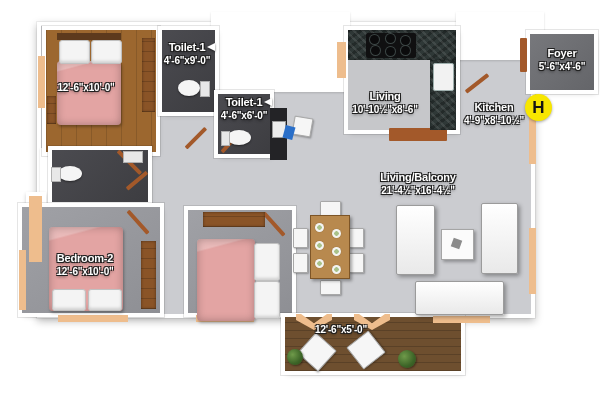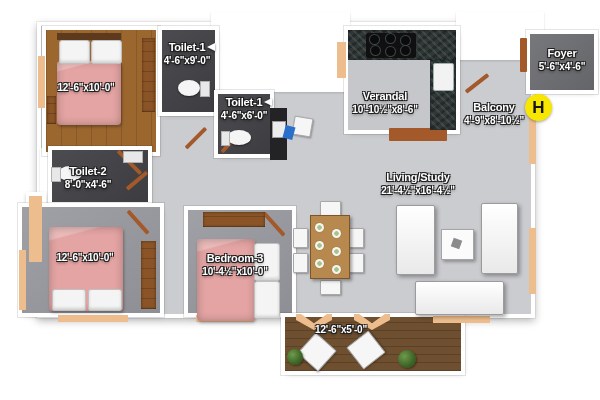--- a/index.html
+++ b/index.html
@@ -177,41 +177,34 @@
   <div class="lbl" style="left:147px;top:40px;width:80px;">
     <span class="name">Toilet-1</span>
     <span class="dims">4'-6"x9'-0"</span>
   </div>
   <div class="arrow" style="left:207px;top:43px;"></div>
   <div class="lbl" style="left:204px;top:95px;width:80px;">
     <span class="name">Toilet-1</span>
     <span class="dims">4'-6"x6'-0"</span>
   </div>
   <div class="arrow" style="left:264px;top:98px;"></div>
-  <div class="lbl" style="left:48px;top:164px;width:80px;">
-    <span class="name">Toilet-2</span>
-    <span class="dims">8'-0"x4'-6"</span>
-  </div>
   <div class="lbl" style="left:25px;top:251px;width:120px;">
+    <span class="name">Bedroom-2</span>
     <span class="dims">12'-6"x10'-0"</span>
   </div>
-  <div class="lbl" style="left:165px;top:251px;width:140px;">
-    <span class="name">Bedroom-3</span>
-    <span class="dims">10'-4½"x10'-0"</span>
-  </div>
   <div class="lbl" style="left:325px;top:89px;width:120px;">
-    <span class="name">Verandal</span>
+    <span class="name">Living</span>
     <span class="dims">10'-10½"x8'-6"</span>
   </div>
   <div class="lbl" style="left:348px;top:170px;width:140px;">
-    <span class="name">Living/Study</span>
+    <span class="name">Living/Balcony</span>
     <span class="dims">21'-4½"x16'-4½"</span>
   </div>
   <div class="lbl" style="left:434px;top:100px;width:120px;">
-    <span class="name">Balcony</span>
+    <span class="name">Kitchen</span>
     <span class="dims">4'-9"x8'-10½"</span>
   </div>
   <div class="lbl" style="left:522px;top:46px;width:80px;">
     <span class="name">Foyer</span>
     <span class="dims">5'-6"x4'-6"</span>
   </div>
   <div class="lbl" style="left:281px;top:323px;width:120px;">
     <span class="dims">12'-6"x5'-0"</span>
   </div>
 

